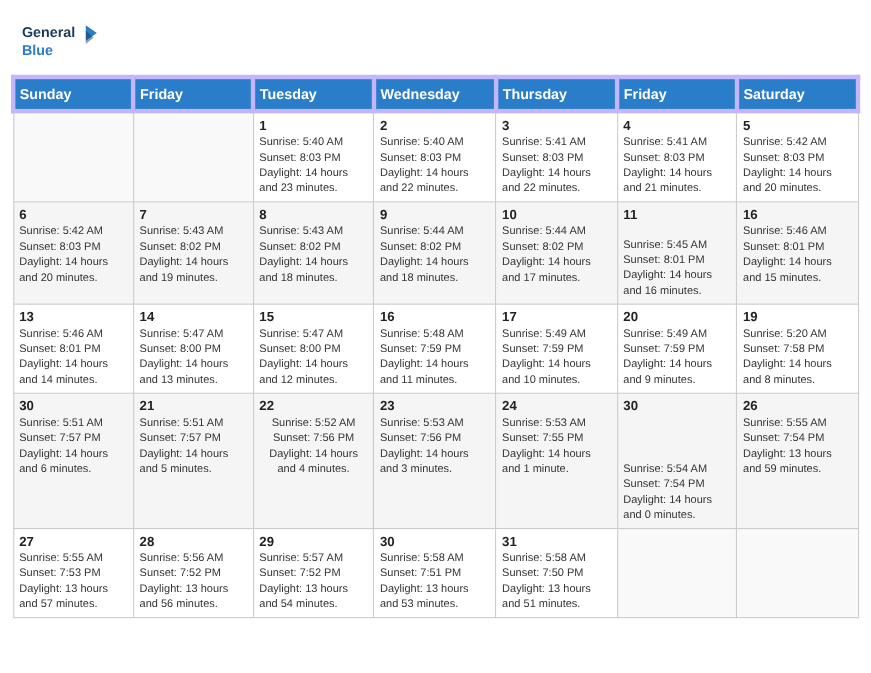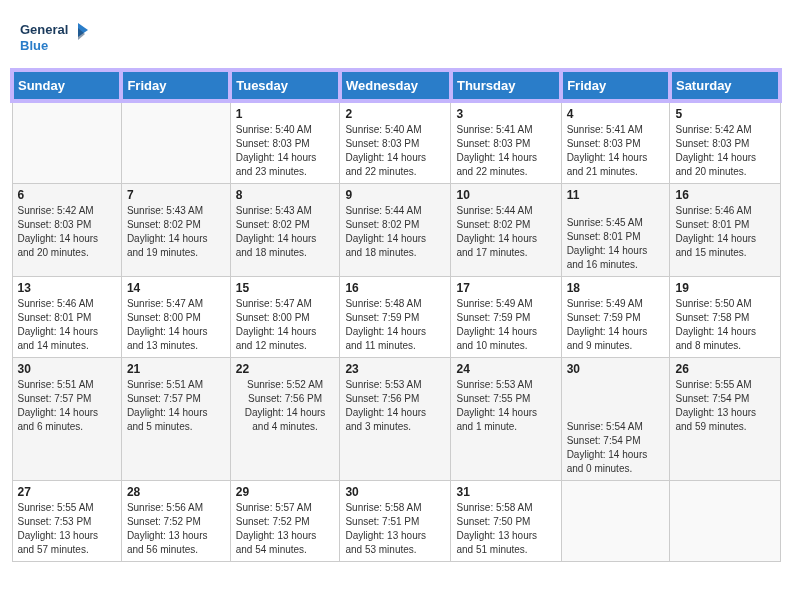--- a/index.html
+++ b/index.html
@@ -222,29 +222,29 @@
 and 11 minutes.</div>
         </td>
         <td>
           <span class="day-num">17</span>
           <div class="day-info" style="white-space: pre-line;">Sunrise: 5:49 AM
 Sunset: 7:59 PM
 Daylight: 14 hours
 and 10 minutes.</div>
         </td>
         <td>
-          <span class="day-num">18</span>
+          <span class="day-num">20</span>
           <div class="day-info" style="white-space: pre-line;">Sunrise: 5:49 AM
 Sunset: 7:59 PM
 Daylight: 14 hours
 and 9 minutes.</div>
         </td>
         <td>
           <span class="day-num">19</span>
-          <div class="day-info" style="white-space: pre-line;">Sunrise: 5:50 AM
+          <div class="day-info" style="white-space: pre-line;">Sunrise: 5:20 AM
 Sunset: 7:58 PM
 Daylight: 14 hours
 and 8 minutes.</div>
         </td>
       </tr>
       <tr>
         <td>
           <span class="day-num">30</span>
           <div class="day-info" style="white-space: pre-line;">Sunrise: 5:51 AM
 Sunset: 7:57 PM

